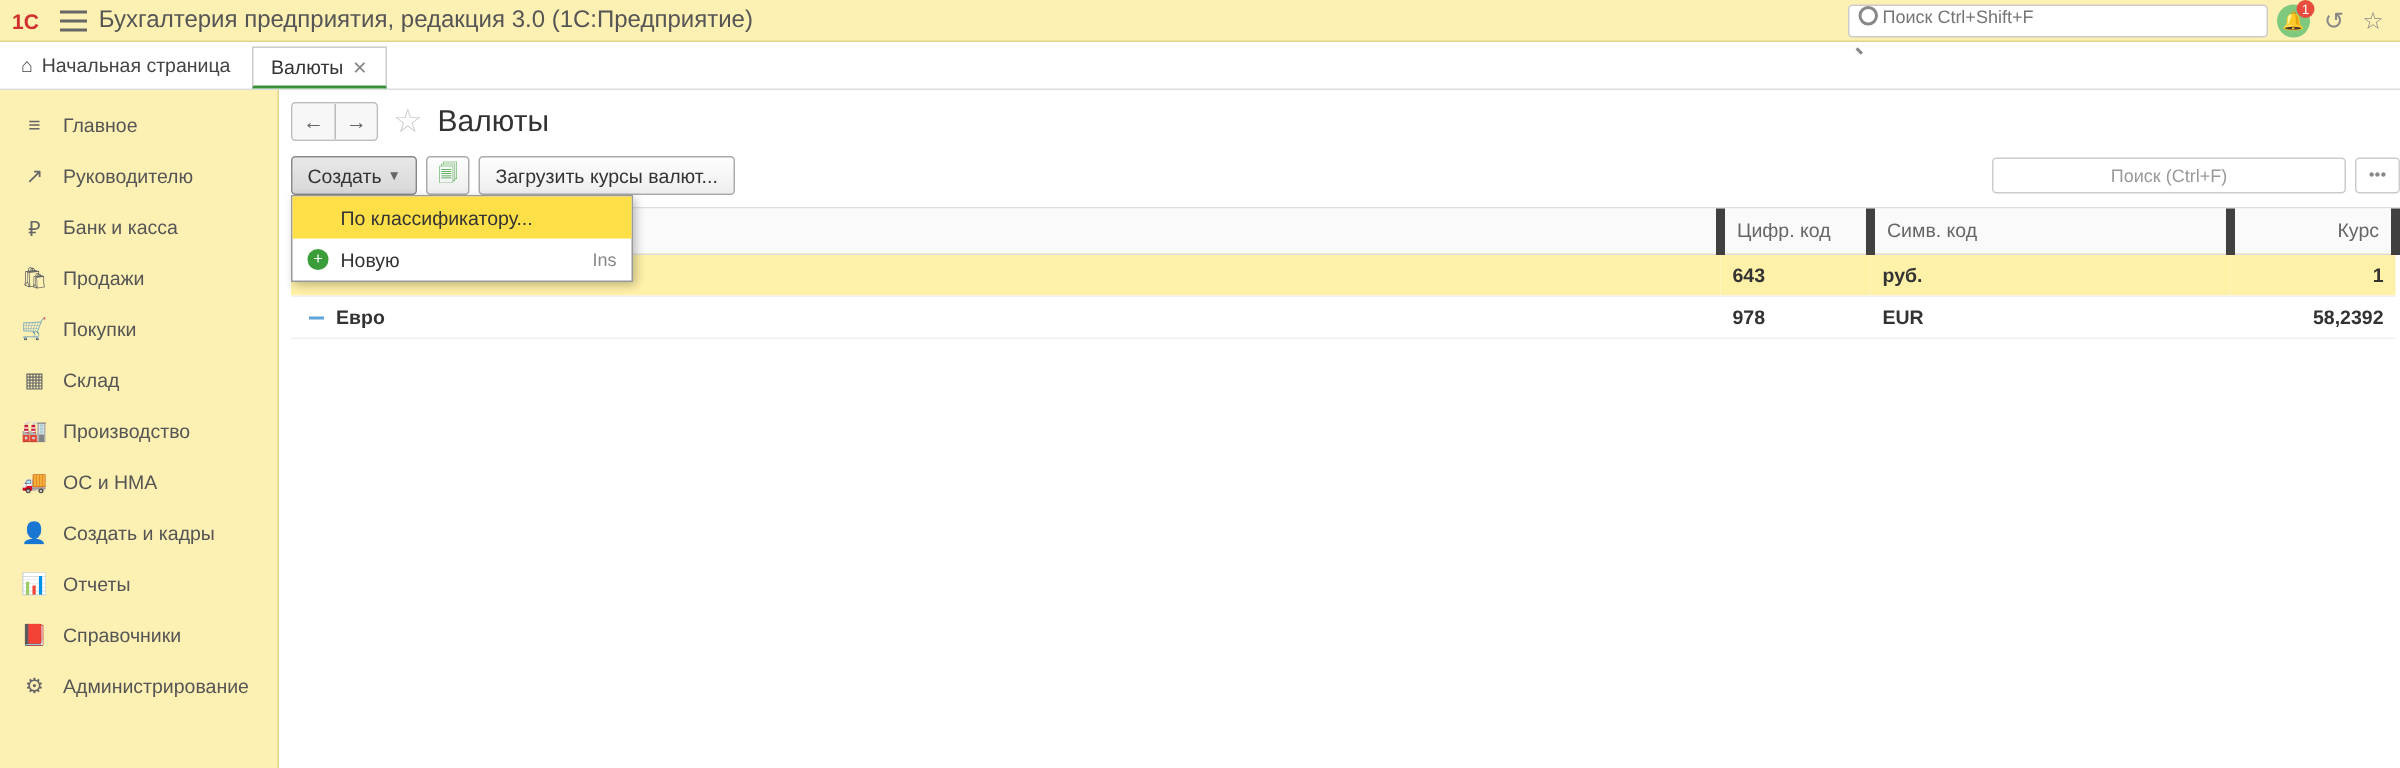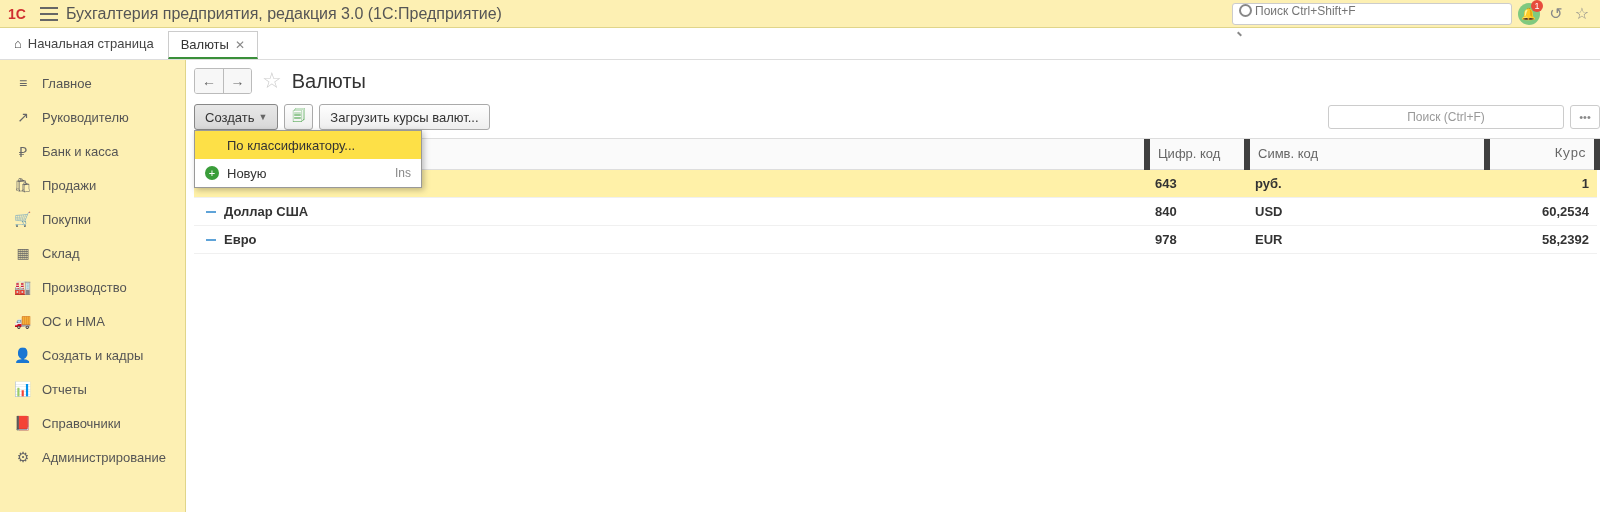--- a/index.html
+++ b/index.html
@@ -58,21 +58,21 @@
   .table-wrap { border-top: 1px solid #ddd; }
   table { width: 100%; border-collapse: collapse; font-size: 13px; }
   th { text-align: left; font-weight: 400; color: #666; border-bottom: 1px solid #ddd; border-right: 6px solid #404040; height: 30px; padding: 0 8px; background: #fafafa; }
   th.num, td.num { text-align: right; padding-right: 8px; }
   td { height: 28px; padding: 0 8px; border-bottom: 1px solid #f0f0f0; font-weight: bold; }
   tr.selected td { background: #fff1a8; }
   .row-icon { display: inline-block; width: 10px; height: 2px; background: #5fa3d8; vertical-align: middle; margin-right: 8px; }
   .col-name { width: auto; }
   .col-code { width: 100px; }
   .col-sym { width: 240px; }
-  .col-rate { width: 110px; font-family: Liberation Mono, monospace; }
+  .col-rate { width: 110px; }
 
   .magnify::before { content: ""; display: inline-block; width: 9px; height: 9px; border: 2px solid #888; border-radius: 50%; }
   .magnify::after { content: ""; display: inline-block; width: 5px; height: 2px; background: #888; transform: rotate(45deg); position: relative; left: -2px; top: 3px; }
   .magnify { display: inline-block; width: 16px; height: 16px; }
 </style>
 </head>
 <body>
 
 <div class="titlebar">
   <span class="logo-1c">1С</span>
@@ -210,26 +210,20 @@
           </tr>
         </thead>
         <tbody id="tbody">
             <tr class="selected">
               <td style="padding-left:12px;"><span class="row-icon"></span><span></span></td>
               <td>643</td>
               <td>руб.</td>
               <td class="num">1</td>
             </tr>
             <tr>
-              <td style="padding-left:12px;"><span class="row-icon"></span><span>Доллар США</span></td>
-              <td>840</td>
-              <td>USD</td>
-              <td class="num">60,2534</td>
-            </tr>
-            <tr>
               <td style="padding-left:12px;"><span class="row-icon"></span><span>Евро</span></td>
               <td>978</td>
               <td>EUR</td>
               <td class="num">58,2392</td>
             </tr>
           </tbody>
       </table>
     </div>
   </div>
 </div>

